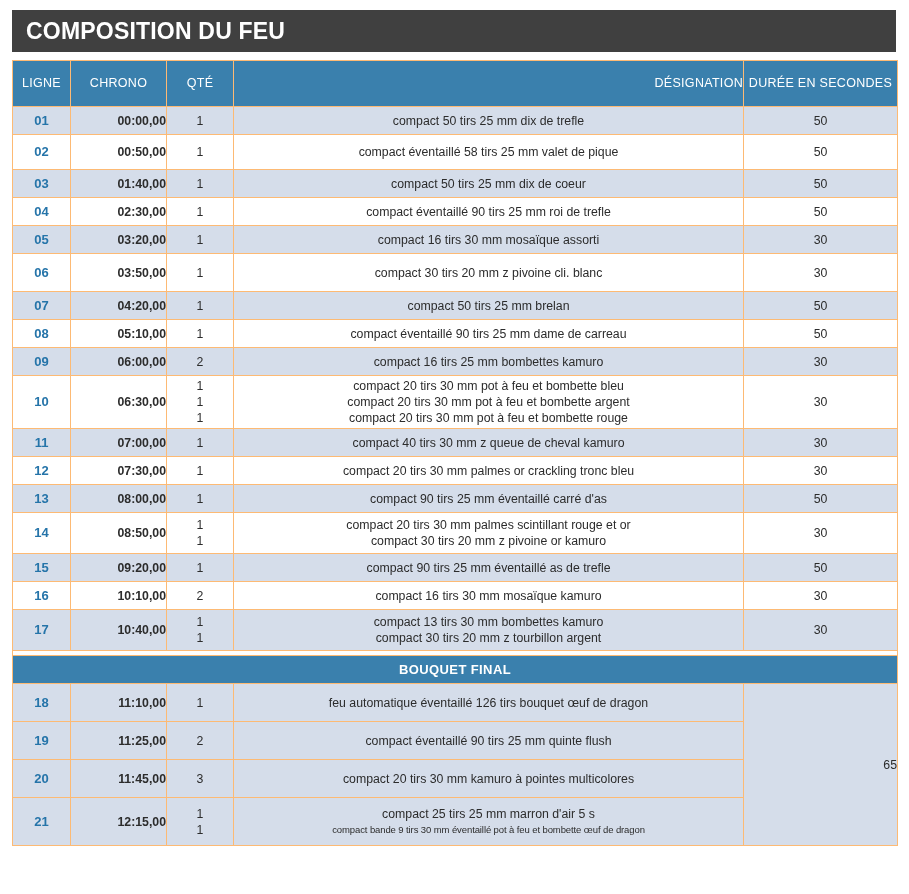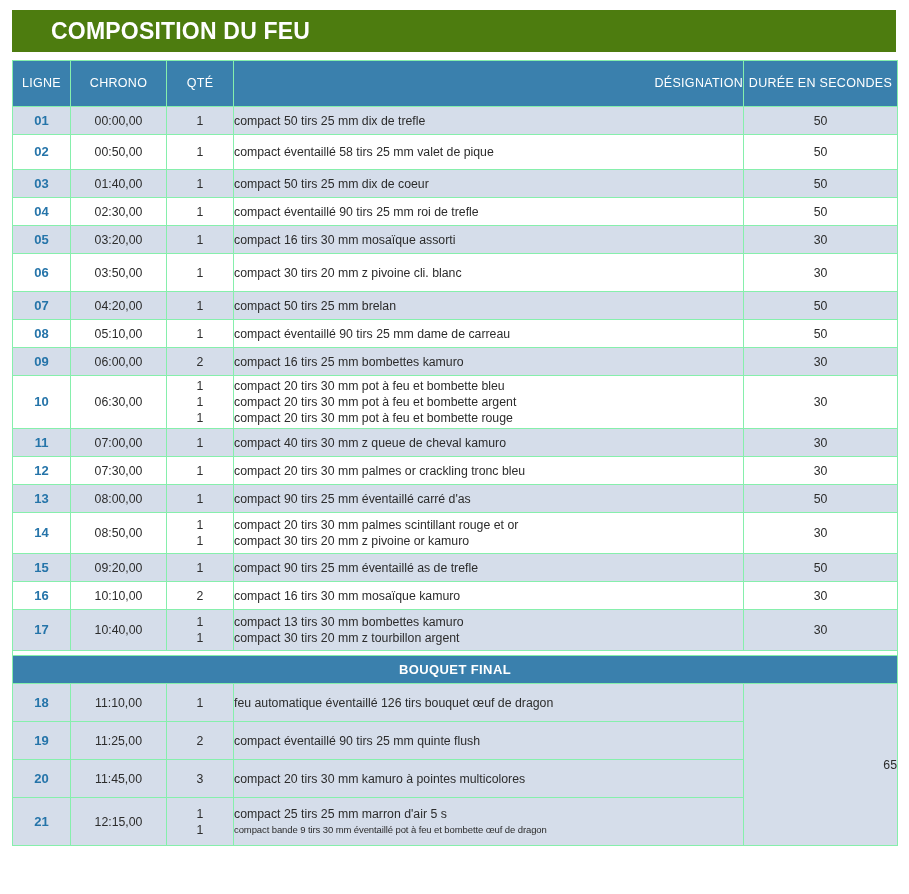--- a/index.html
+++ b/index.html
@@ -15,41 +15,41 @@
   }
   .page {
     position: relative;
     width: 909px;
     height: 894px;
     box-sizing: border-box;
     padding: 10px 13px 0 12px;
   }
   
   .title-bar {
-    background: #4d7c0f;
+    background: #404040;
     height: 42px;
     display: flex;
     align-items: center;
-    padding-left: 39px;
+    padding-left: 14px;
     box-sizing: border-box;
     margin-bottom: 8px;
   }
   .title-bar .title-text {
     color: #ffffff;
     font-size: 23px;
     font-weight: bold;
     letter-spacing: 0.2px;
   }
   
   table.fw {
     border-collapse: separate;
     border-spacing: 1px 1px;
     width: 884px;
     table-layout: fixed;
-    background: #86efac;
+    background: #fdba74;
   }
   table.fw th, table.fw td {
     padding: 0;
     margin: 0;
   }
   
   thead th {
     background: #3a80ad;
     color: #ffffff;
     font-size: 12.5px;
@@ -72,23 +72,23 @@
     line-height: 16px;
   }
   tr.shade td { background: #d5ddea; }
   tr.plain td { background: #ffffff; }
   td.c-ligne {
     text-align: center;
     color: #2574a9;
     font-weight: bold;
     font-size: 13px;
   }
-  td.c-chrono { text-align: center; }
+  td.c-chrono { text-align: right; font-weight: bold; }
   td.c-qte    { text-align: center; }
-  td.c-desig  { text-align: left; padding-left: 18px; }
+  td.c-desig  { text-align: center; padding-left: 18px; }
   td.c-duree  { text-align: center; }
   td.c-desig .small {
     font-size: 9.5px;
     letter-spacing: -0.1px;
   }
   .stack { display: block; }
   .stack span { display: block; }
   
   td.section-band {
     background: #3a80ad;

